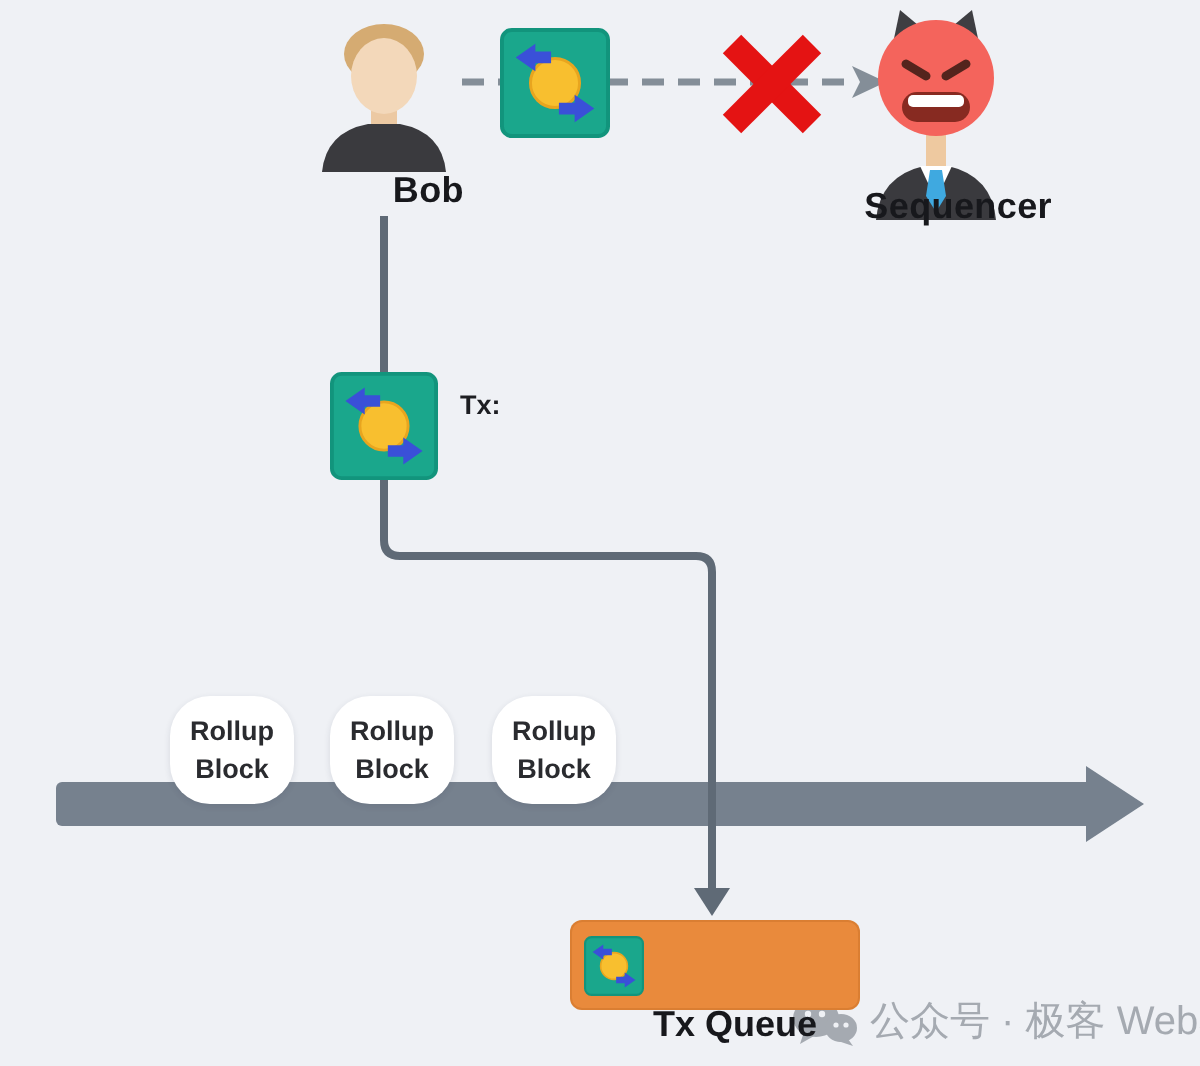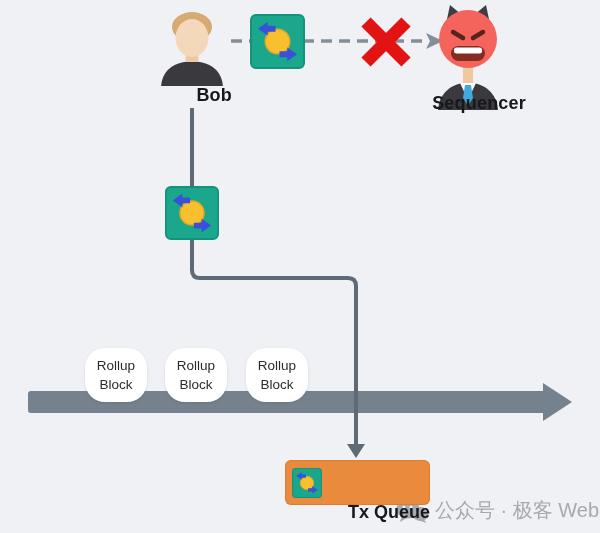--- a/index.html
+++ b/index.html
@@ -35,30 +35,30 @@
   .timeline-head{
     left:543px;top:383px;width:0;height:0;
     border-top:19px solid transparent;
     border-bottom:19px solid transparent;
     border-left:29px solid #76818e;
   }
   .block{
     top:348px;width:62px;height:54px;background:#ffffff;
     border-radius:20px;box-shadow:0 1px 3px rgba(40,50,70,.12);
     display:flex;flex-direction:column;align-items:center;justify-content:center;
-    font-weight:normal;font-size:13.5px;line-height:19px;color:#2a2b2f;
+    font-weight:bold;font-size:13.5px;line-height:19px;color:#2a2b2f;
   }
   
   .queue-box{
     left:285px;top:460px;width:145px;height:45px;
     background:#e98a3c;border-radius:6px;
     box-shadow:inset 0 0 0 1px rgba(175,90,20,.25);
   }
   .queue-label{
-    left:285px;top:502px;width:145px;text-align:right;
+    left:295px;top:502px;width:145px;text-align:center;
     font-weight:bold;font-size:18px;color:#17181c;
   }
   
   .watermark{
     left:396px;top:497px;display:flex;align-items:center;gap:6px;
     z-index:2;
   }
   .watermark-text{
     font-size:20px;color:#a5aab1;white-space:nowrap;
   }
@@ -115,20 +115,21 @@
   </svg>
   <div class="abs layer-nodes actor-label" style="left:386px;top:93px;width:140px;">Sequencer</div>
 
   <svg class="abs layer-nodes txicon" style="left:165px;top:186px" width="54" height="54" viewBox="0 0 56 56">
     <rect x="1" y="1" width="54" height="54" rx="5" fill="#1aa78c" stroke="#12947c" stroke-width="2"></rect>
     <circle cx="28" cy="28" r="12.5" fill="#f8bf2f" stroke="#e8a51f" stroke-width="1.5"></circle>
     <polygon points="8,15 18,8 18,12 26,12 26,18 18,18 18,22" fill="#3a50d8"></polygon>
     <polygon points="48,41 38,34 38,38 30,38 30,44 38,44 38,48" fill="#3a50d8"></polygon>
   </svg>
   <div class="abs layer-nodes txnote" style="left:230px;top:192px">
+    <div>Tx:</div>
   </div>
 
   <div class="abs layer-nodes block" style="left:85px;">
     <span>Rollup</span>
     <span>Block</span>
   </div>
   <div class="abs layer-nodes block" style="left:165px;">
     <span>Rollup</span>
     <span>Block</span>
   </div>

